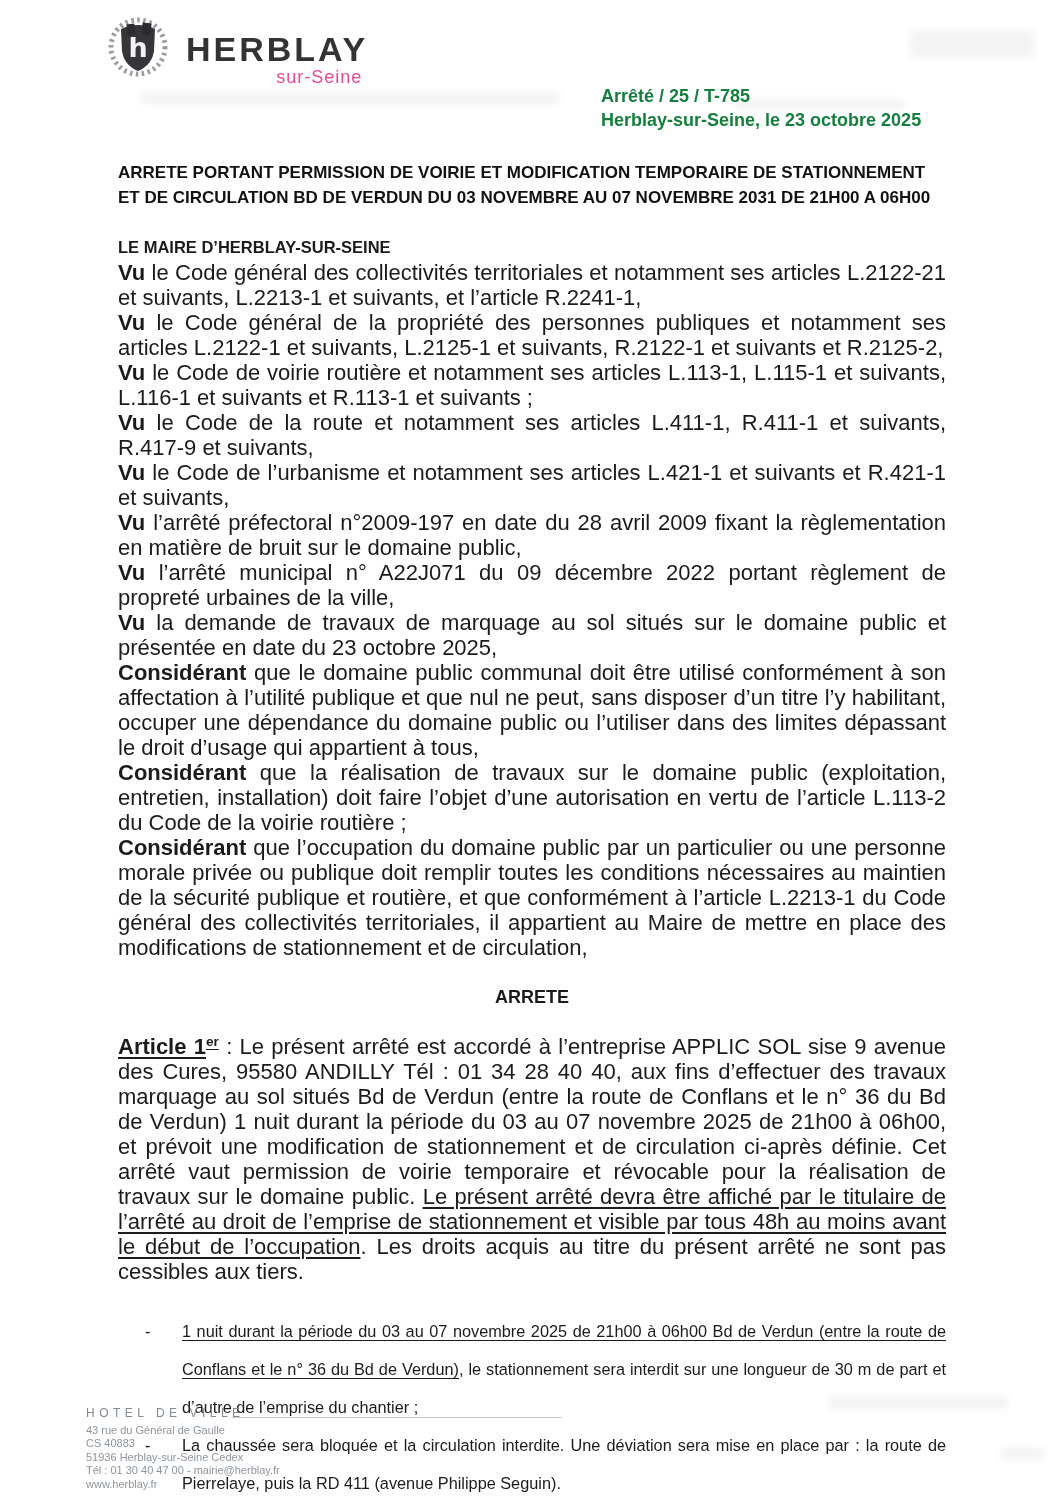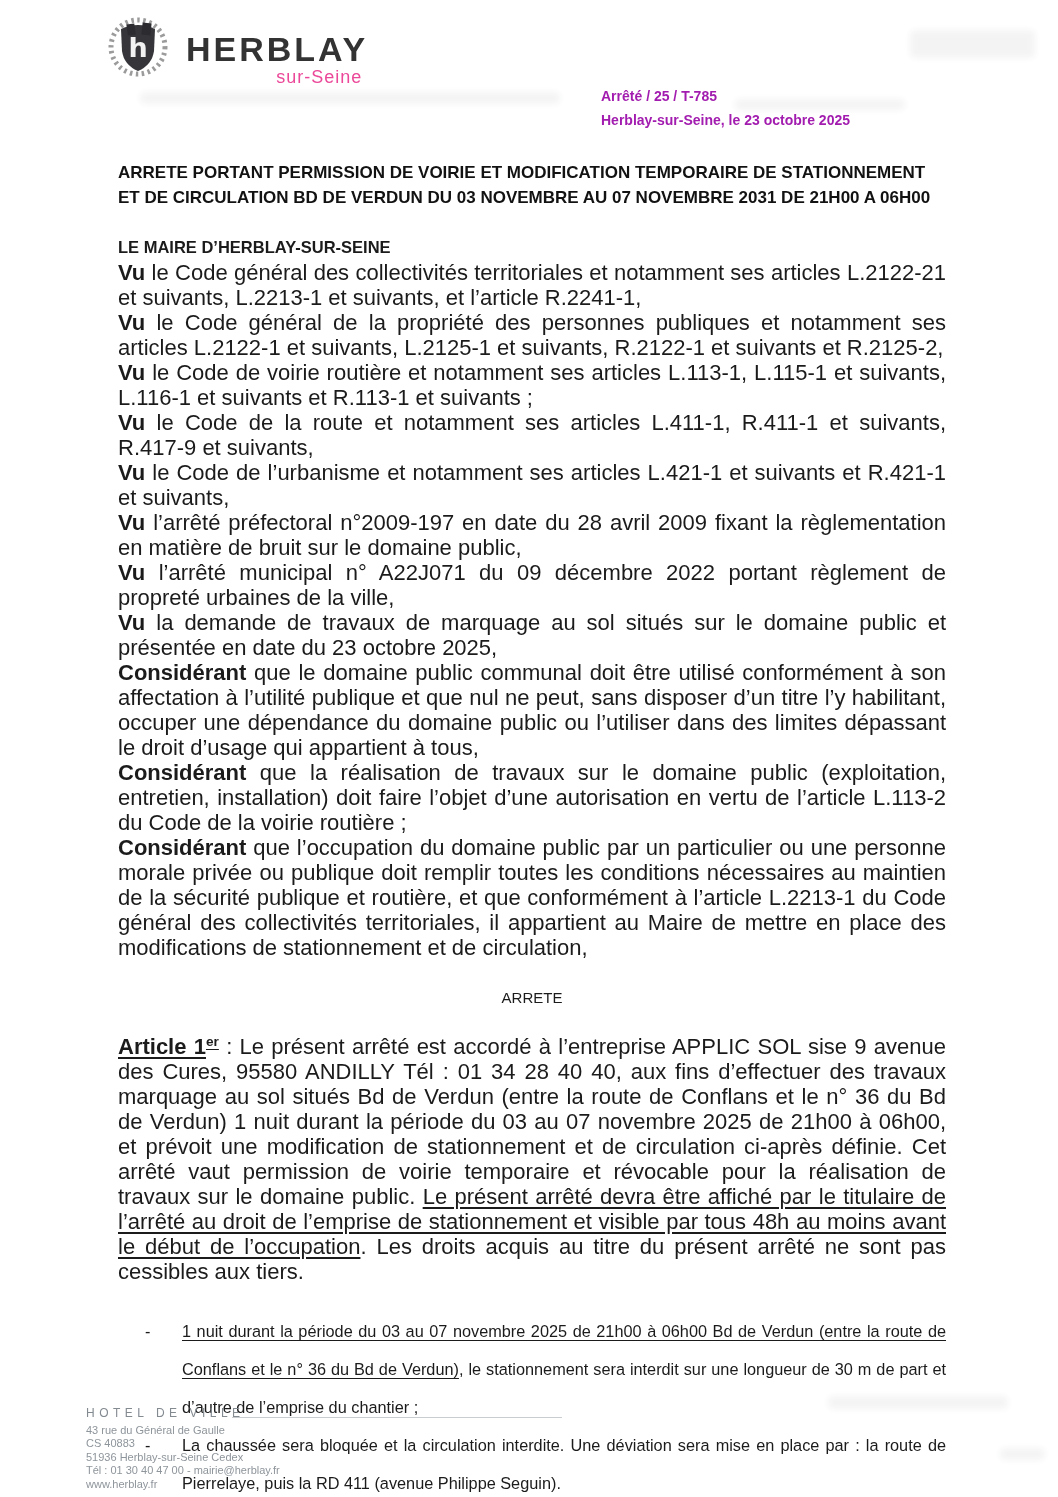--- a/index.html
+++ b/index.html
@@ -39,23 +39,23 @@
     letter-spacing: 1px;
     padding-right: 6px;
     margin-top: 1px;
   }
 
   .ref-block {
     position: absolute;
     left: 601px;
     top: 84px;
     font-weight: bold;
-    font-size: 14px;
+    font-size: 18px;
     line-height: 24px;
-    color: #a21caf;
+    color: #15803d;
   }
 
   
   .content {
     position: absolute;
     left: 118px;
     top: 160px;
     width: 828px;
   }
   .doc-title {
@@ -71,22 +71,22 @@
     margin-top: 25px;
   }
   p.body {
     font-size: 22px;
     line-height: 25px;
     text-align: justify;
     margin: 0;
   }
   .arrete-heading {
     text-align: center;
-    font-weight: normal;
-    font-size: 15px;
+    font-weight: bold;
+    font-size: 18px;
     line-height: 25px;
     margin: 25px 0 19px 0;
   }
   .bullets {
     list-style: none;
     margin: 28px 0 0 0;
     padding: 0 0 0 27px;
   }
   .bullet {
     display: flex;

